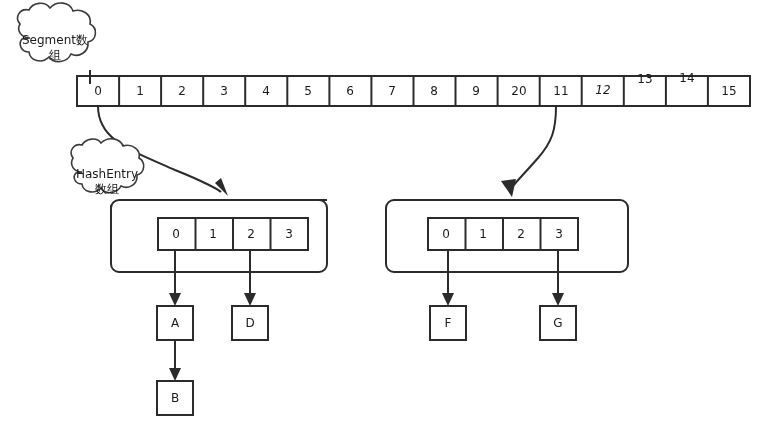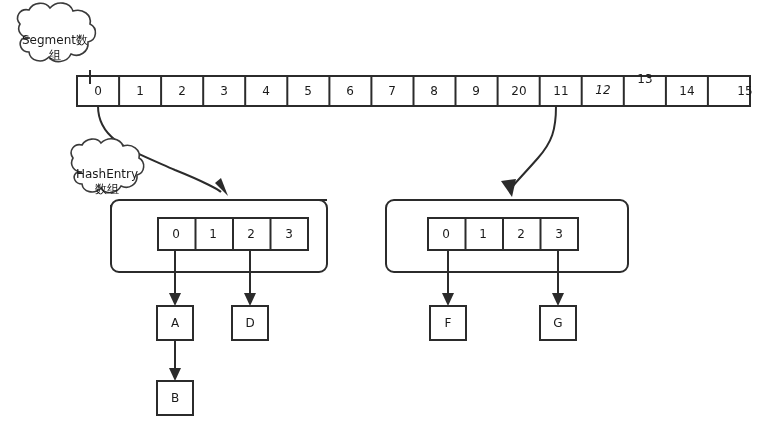--- a/index.html
+++ b/index.html
@@ -201,22 +201,22 @@
   <div class="celltext" style="left:266px; top:91px;">4</div>
   <div class="celltext" style="left:308px; top:91px;">5</div>
   <div class="celltext" style="left:350px; top:91px;">6</div>
   <div class="celltext" style="left:392px; top:91px;">7</div>
   <div class="celltext" style="left:434px; top:91px;">8</div>
   <div class="celltext" style="left:476px; top:91px;">9</div>
   <div class="celltext" style="left:519px; top:91px;">20</div>
   <div class="celltext" style="left:561px; top:91px;text-align:right;">11</div>
   <div class="celltext" style="left:603px; top:90px;font-style:italic;">12</div>
   <div class="celltext" style="left:645px; top:79px;">13</div>
-  <div class="celltext" style="left:687px; top:91px;">14</div>
-  <div class="celltext" style="left:729px; top:91px;margin-left:16px;">15</div>
+  <div class="celltext" style="left:687px; top:78px;">14</div>
+  <div class="celltext" style="left:729px; top:91px;">15</div>
 
   <div class="celltext" style="left:176px; top:234px;">0</div>
   <div class="celltext" style="left:213px; top:234px;">1</div>
   <div class="celltext" style="left:251px; top:234px;">2</div>
   <div class="celltext" style="left:289px; top:234px;">3</div>
 
   <div class="celltext" style="left:446px; top:234px;">0</div>
   <div class="celltext" style="left:483px; top:234px;">1</div>
   <div class="celltext" style="left:521px; top:234px;">2</div>
   <div class="celltext" style="left:559px; top:234px;">3</div>

